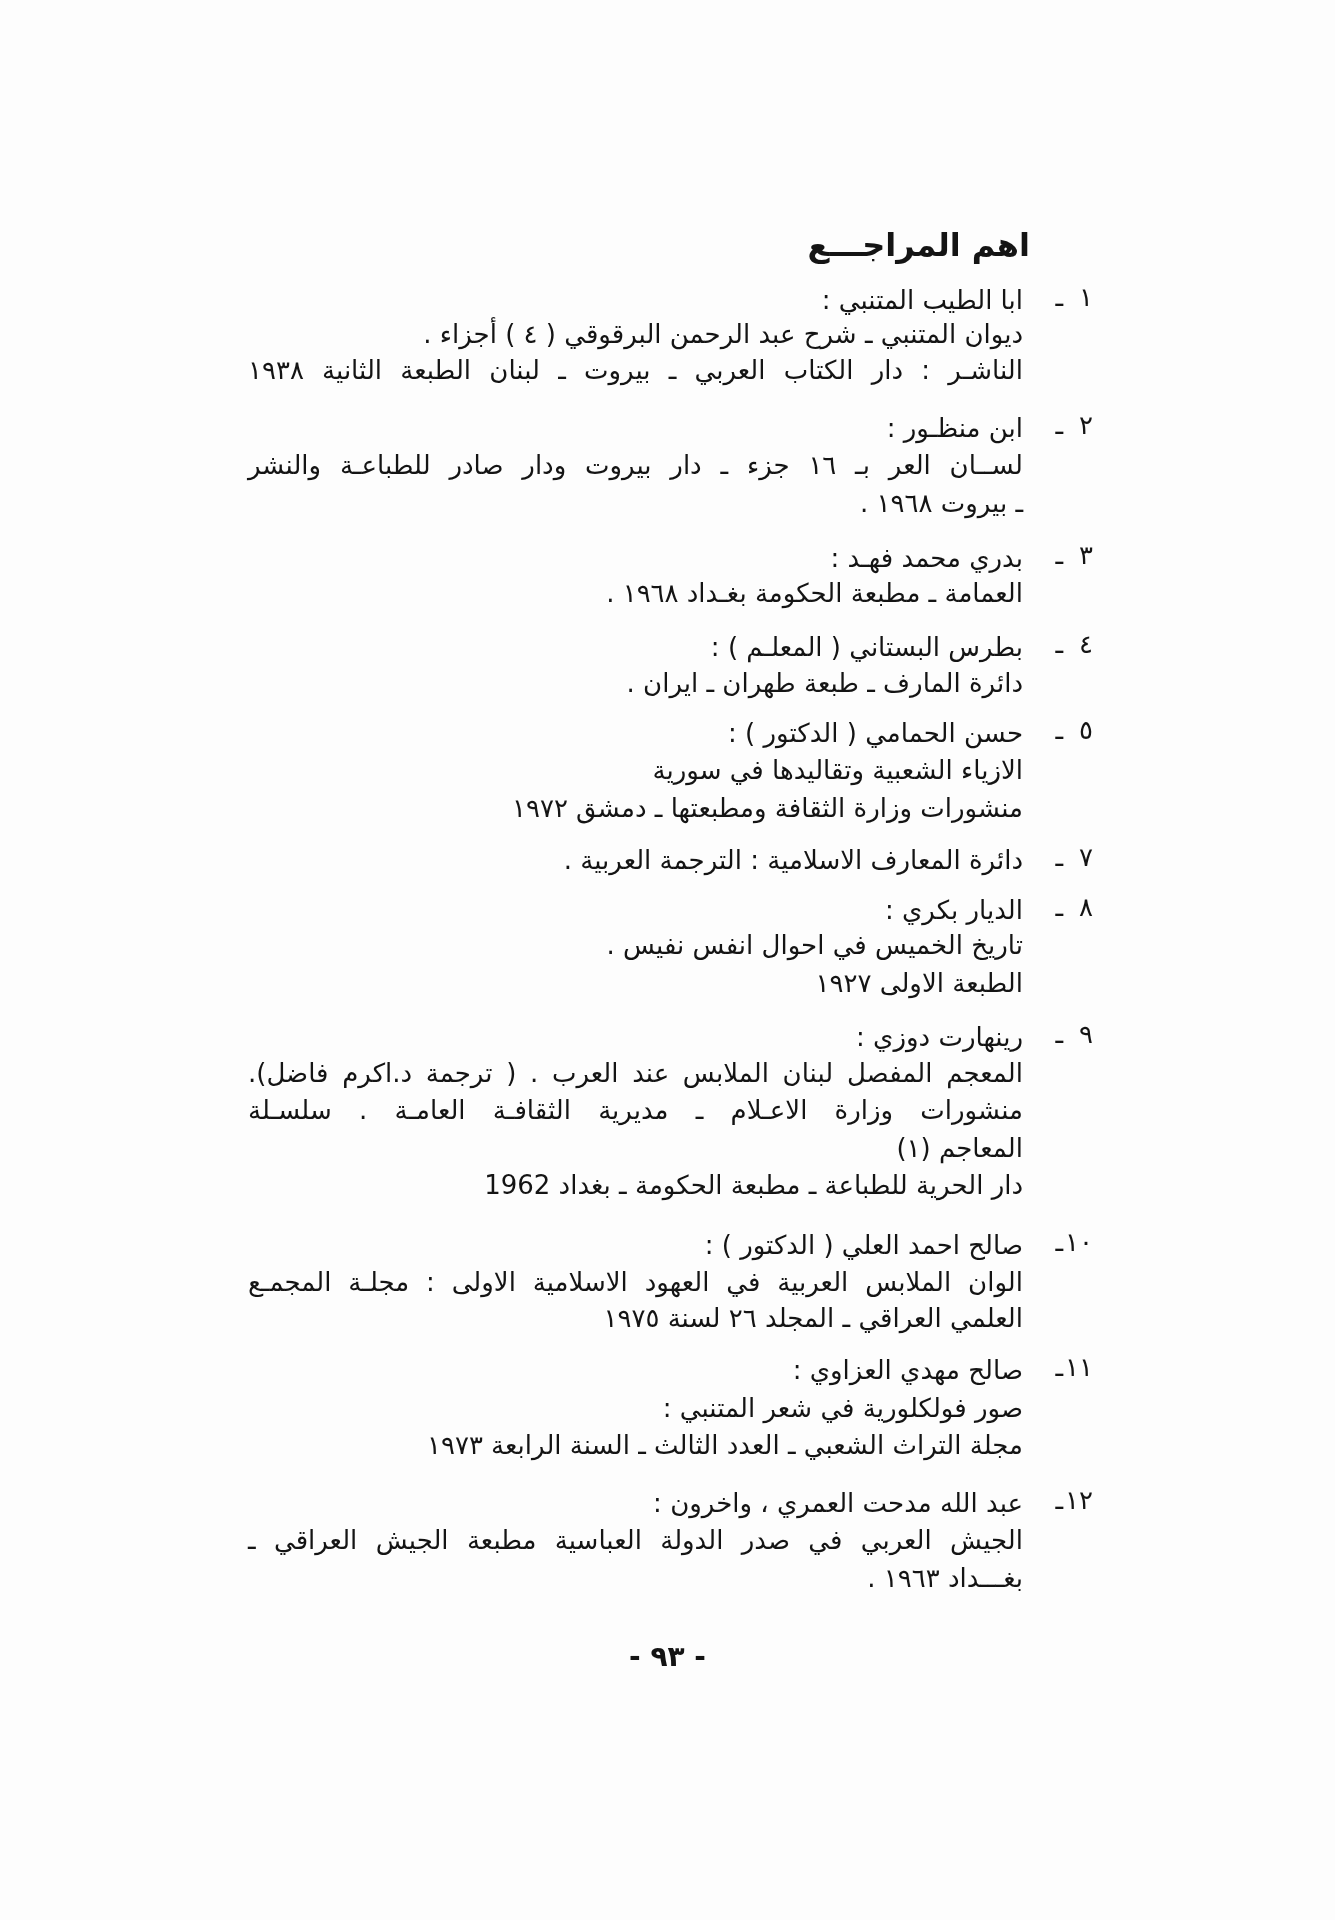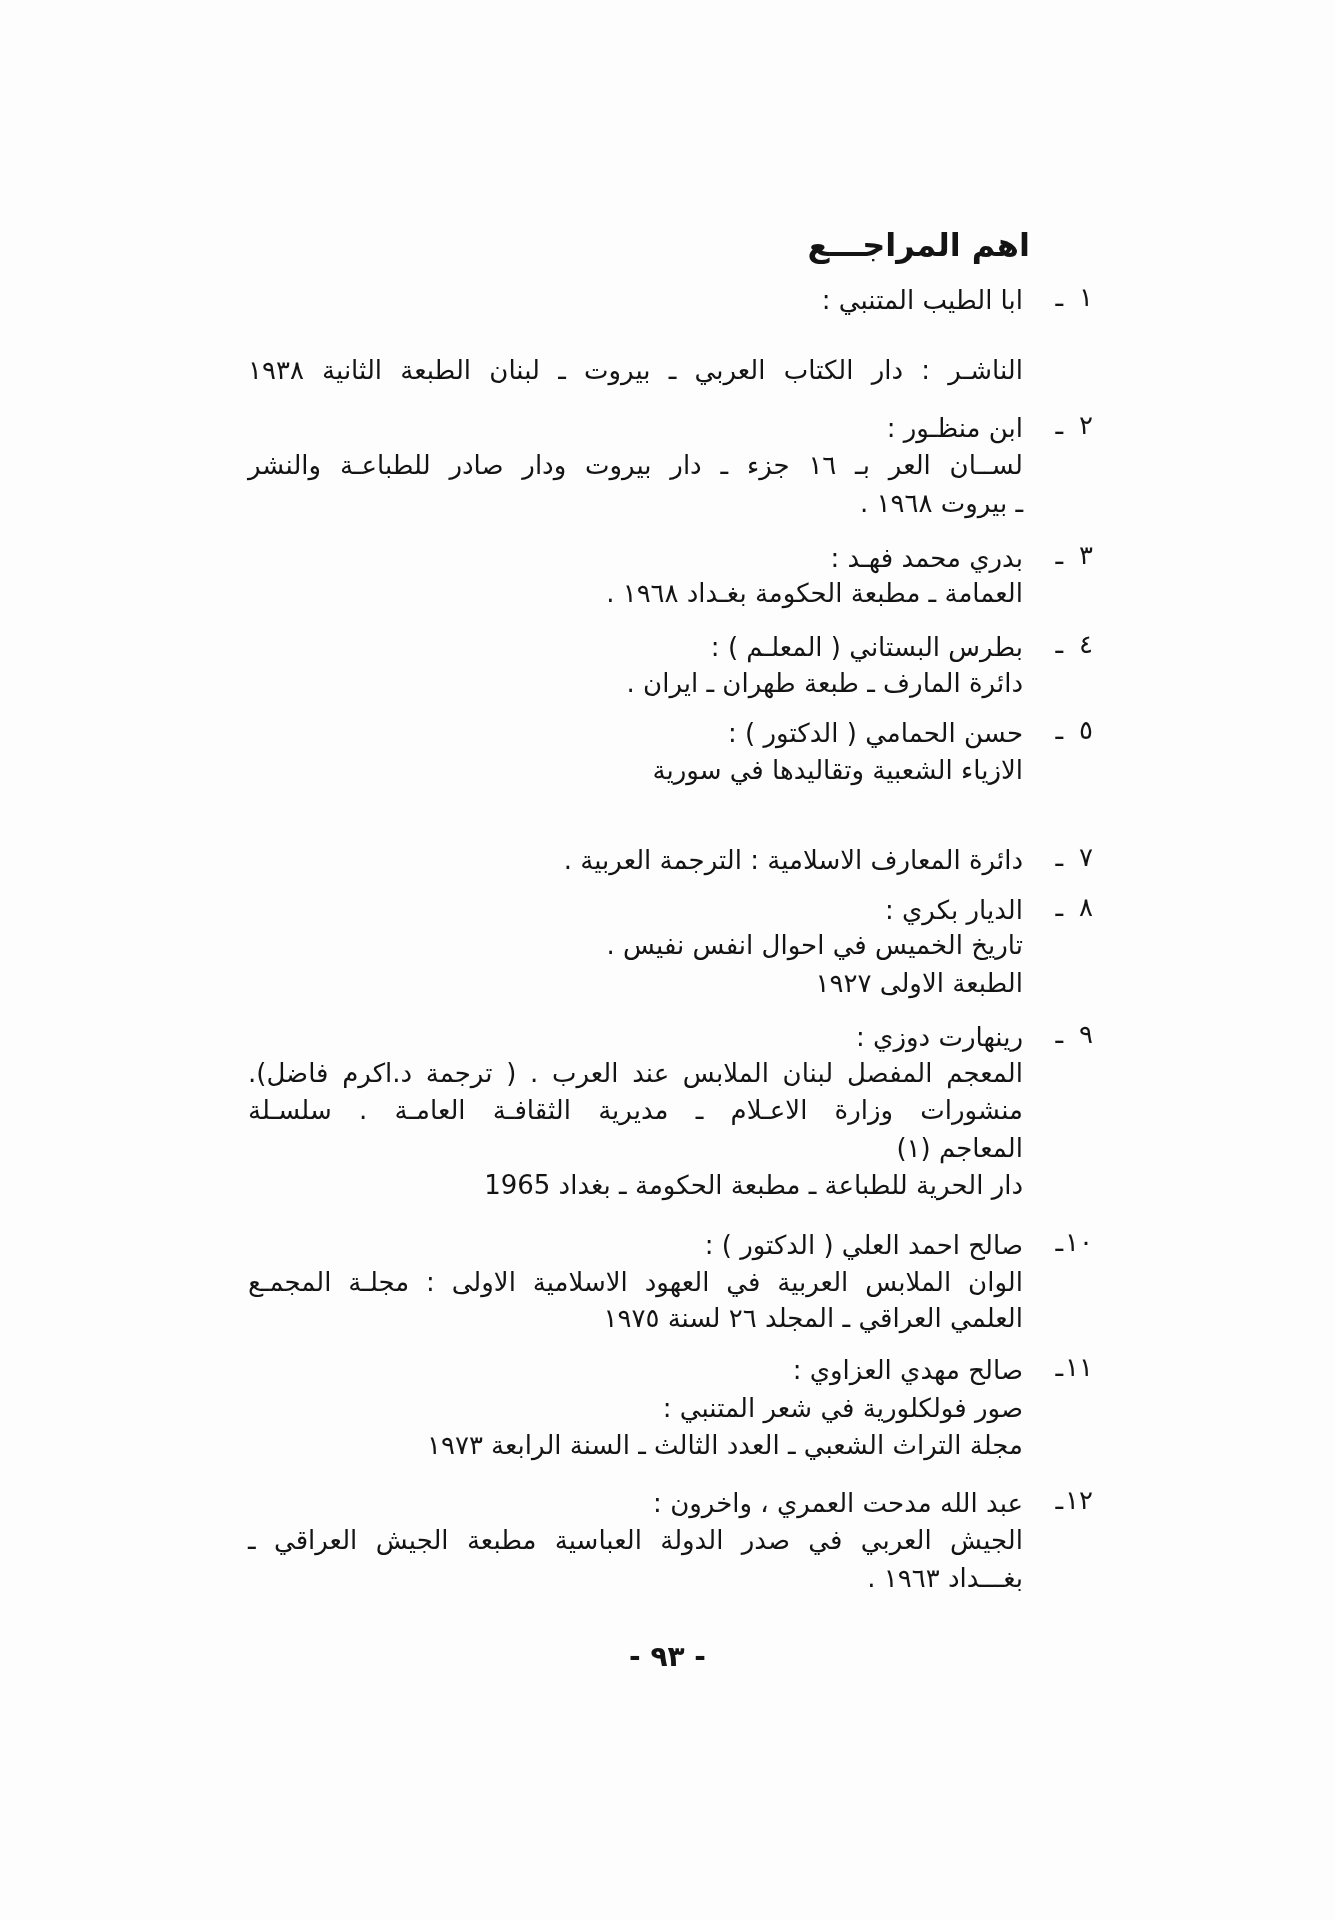--- a/index.html
+++ b/index.html
@@ -77,20 +77,21 @@
 </head>
 <body>
 
 <div class="page">
 
   <div class="heading">اهم المراجـــع</div>
 
   <div class="entry-num" style="top:282px">١</div>
   <div class="entry-dash" style="top:282px">ـ</div>
   <div class="line title" style="top:282px">ابا الطيب المتنبي :</div>
+  <div class="line" style="top:316px">ديوان المتنبي ـ شرح عبد الرحمن البرقوقي ( ٤ ) أجزاء .</div>
   <div class="line wide" style="top:352px">الناشـر : دار الكتاب العربي ـ بيروت ـ لبنان الطبعة الثانية ١٩٣٨</div>
 
   <div class="entry-num" style="top:410px">٢</div>
   <div class="entry-dash" style="top:410px">ـ</div>
   <div class="line title" style="top:410px">ابن منظـور :</div>
   <div class="line wide" style="top:447px">لســان العر بـ ١٦ جزء ـ دار بيروت ودار صادر للطباعـة والنشر</div>
   <div class="line" style="top:485px">ـ بيروت ١٩٦٨ .</div>
 
   <div class="entry-num" style="top:540px">٣</div>
   <div class="entry-dash" style="top:540px">ـ</div>
@@ -99,38 +100,39 @@
 
   <div class="entry-num" style="top:629px">٤</div>
   <div class="entry-dash" style="top:629px">ـ</div>
   <div class="line title" style="top:629px">بطرس البستاني ( المعلـم ) :</div>
   <div class="line" style="top:665px">دائرة المارف ـ طبعة طهران ـ ايران .</div>
 
   <div class="entry-num" style="top:715px">٥</div>
   <div class="entry-dash" style="top:715px">ـ</div>
   <div class="line title" style="top:715px">حسن الحمامي ( الدكتور ) :</div>
   <div class="line" style="top:752px">الازياء الشعبية وتقاليدها في سورية</div>
+  <div class="line" style="top:790px">منشورات وزارة الثقافة ومطبعتها ـ دمشق ١٩٧٢</div>
 
   <div class="entry-num" style="top:842px">٧</div>
   <div class="entry-dash" style="top:842px">ـ</div>
   <div class="line title" style="top:842px">دائرة المعارف الاسلامية : الترجمة العربية .</div>
 
   <div class="entry-num" style="top:892px">٨</div>
   <div class="entry-dash" style="top:892px">ـ</div>
   <div class="line title" style="top:892px">الديار بكري :</div>
   <div class="line" style="top:927px">تاريخ الخميس في احوال انفس نفيس .</div>
   <div class="line" style="top:965px">الطبعة الاولى ١٩٢٧</div>
 
   <div class="entry-num" style="top:1019px">٩</div>
   <div class="entry-dash" style="top:1019px">ـ</div>
   <div class="line title" style="top:1019px">رينهارت دوزي :</div>
   <div class="line wide" style="top:1055px">المعجم المفصل لبنان الملابس عند العرب . ( ترجمة د.اكرم فاضل).</div>
   <div class="line wide" style="top:1092px">منشورات وزارة الاعـلام ـ مديرية الثقافـة العامـة . سلسـلة</div>
   <div class="line" style="top:1130px">المعاجم (١)</div>
-  <div class="line" style="top:1167px">دار الحرية للطباعة ـ مطبعة الحكومة ـ بغداد 1965</div>
+  <div class="line" style="top:1167px">دار الحرية للطباعة ـ مطبعة الحكومة ـ بغداد 1962</div>
 
   <div class="entry-num" style="top:1227px">١٠</div>
   <div class="entry-dash" style="top:1227px">ـ</div>
   <div class="line title" style="top:1227px">صالح احمد العلي ( الدكتور ) :</div>
   <div class="line wide" style="top:1264px">الوان الملابس العربية في العهود الاسلامية الاولى : مجلـة المجمـع</div>
   <div class="line" style="top:1300px">العلمي العراقي ـ المجلد ٢٦ لسنة ١٩٧٥</div>
 
   <div class="entry-num" style="top:1352px">١١</div>
   <div class="entry-dash" style="top:1352px">ـ</div>
   <div class="line title" style="top:1352px">صالح مهدي العزاوي :</div>

